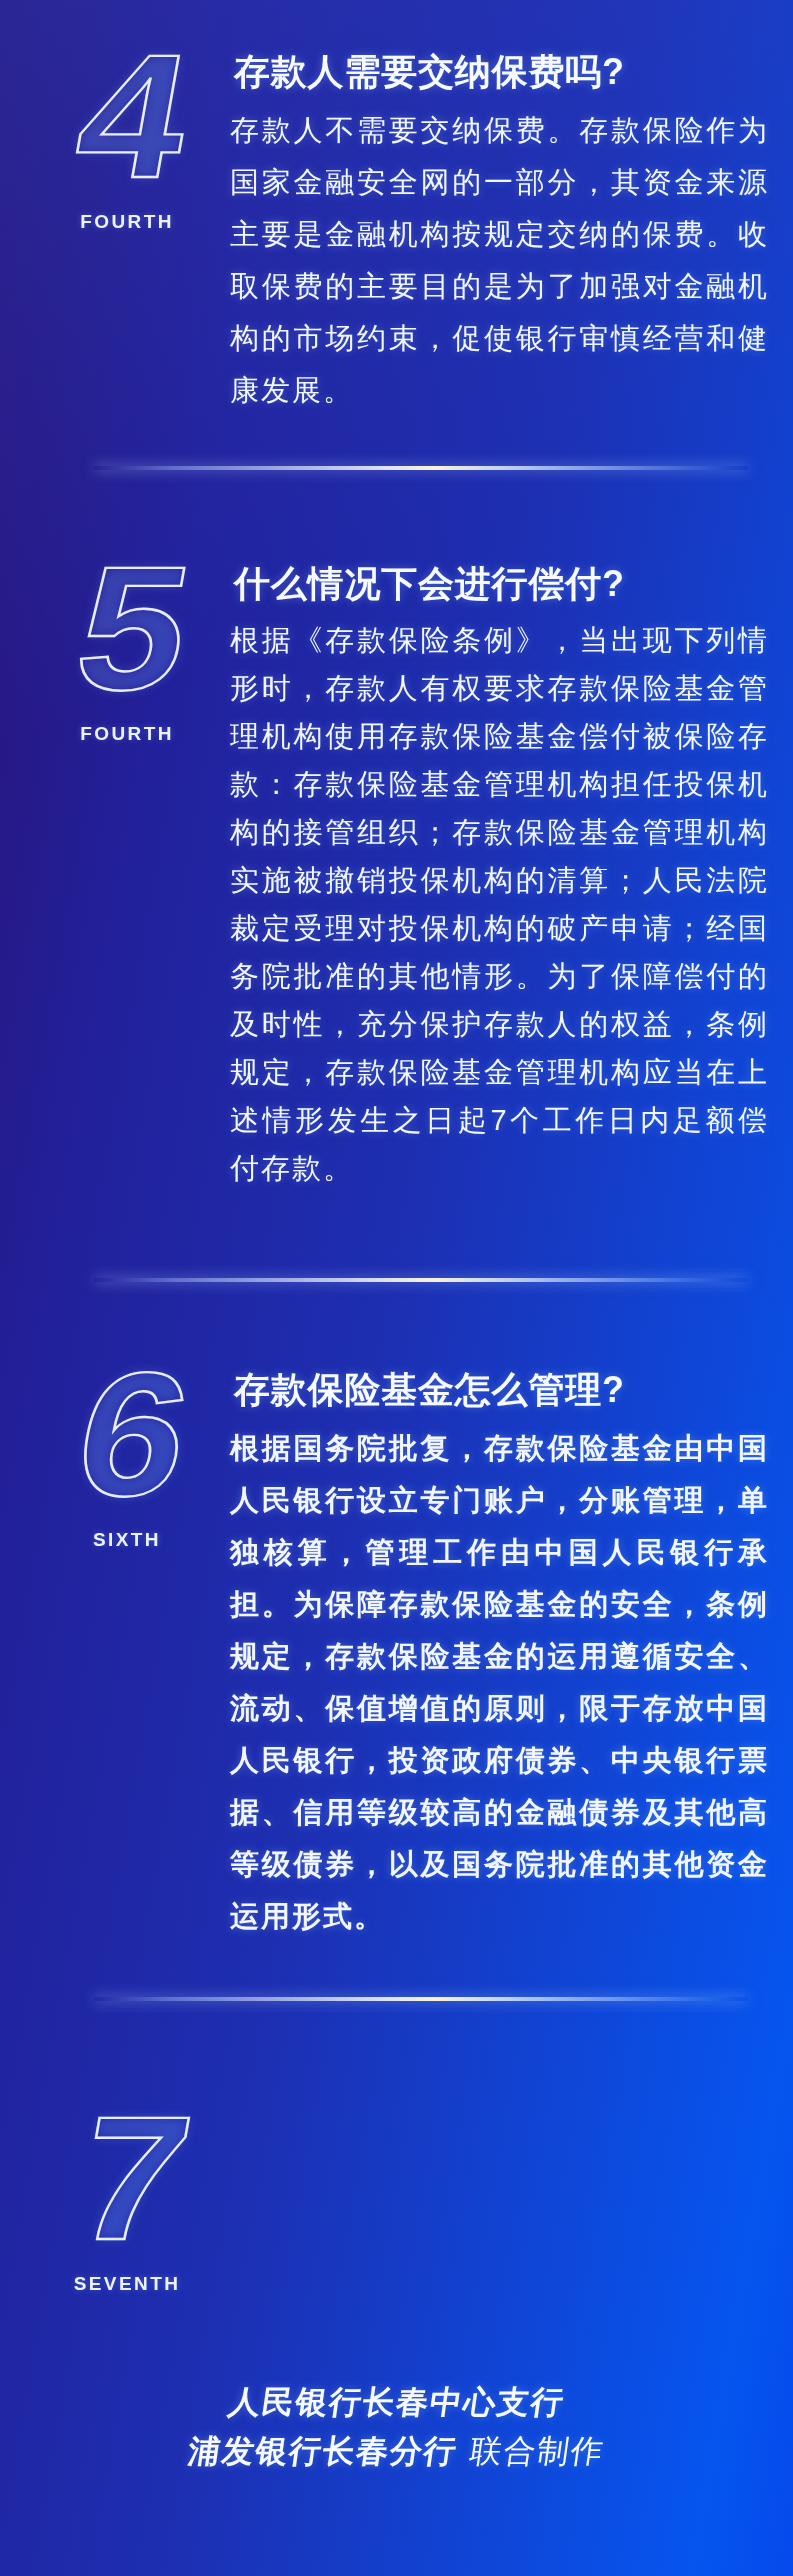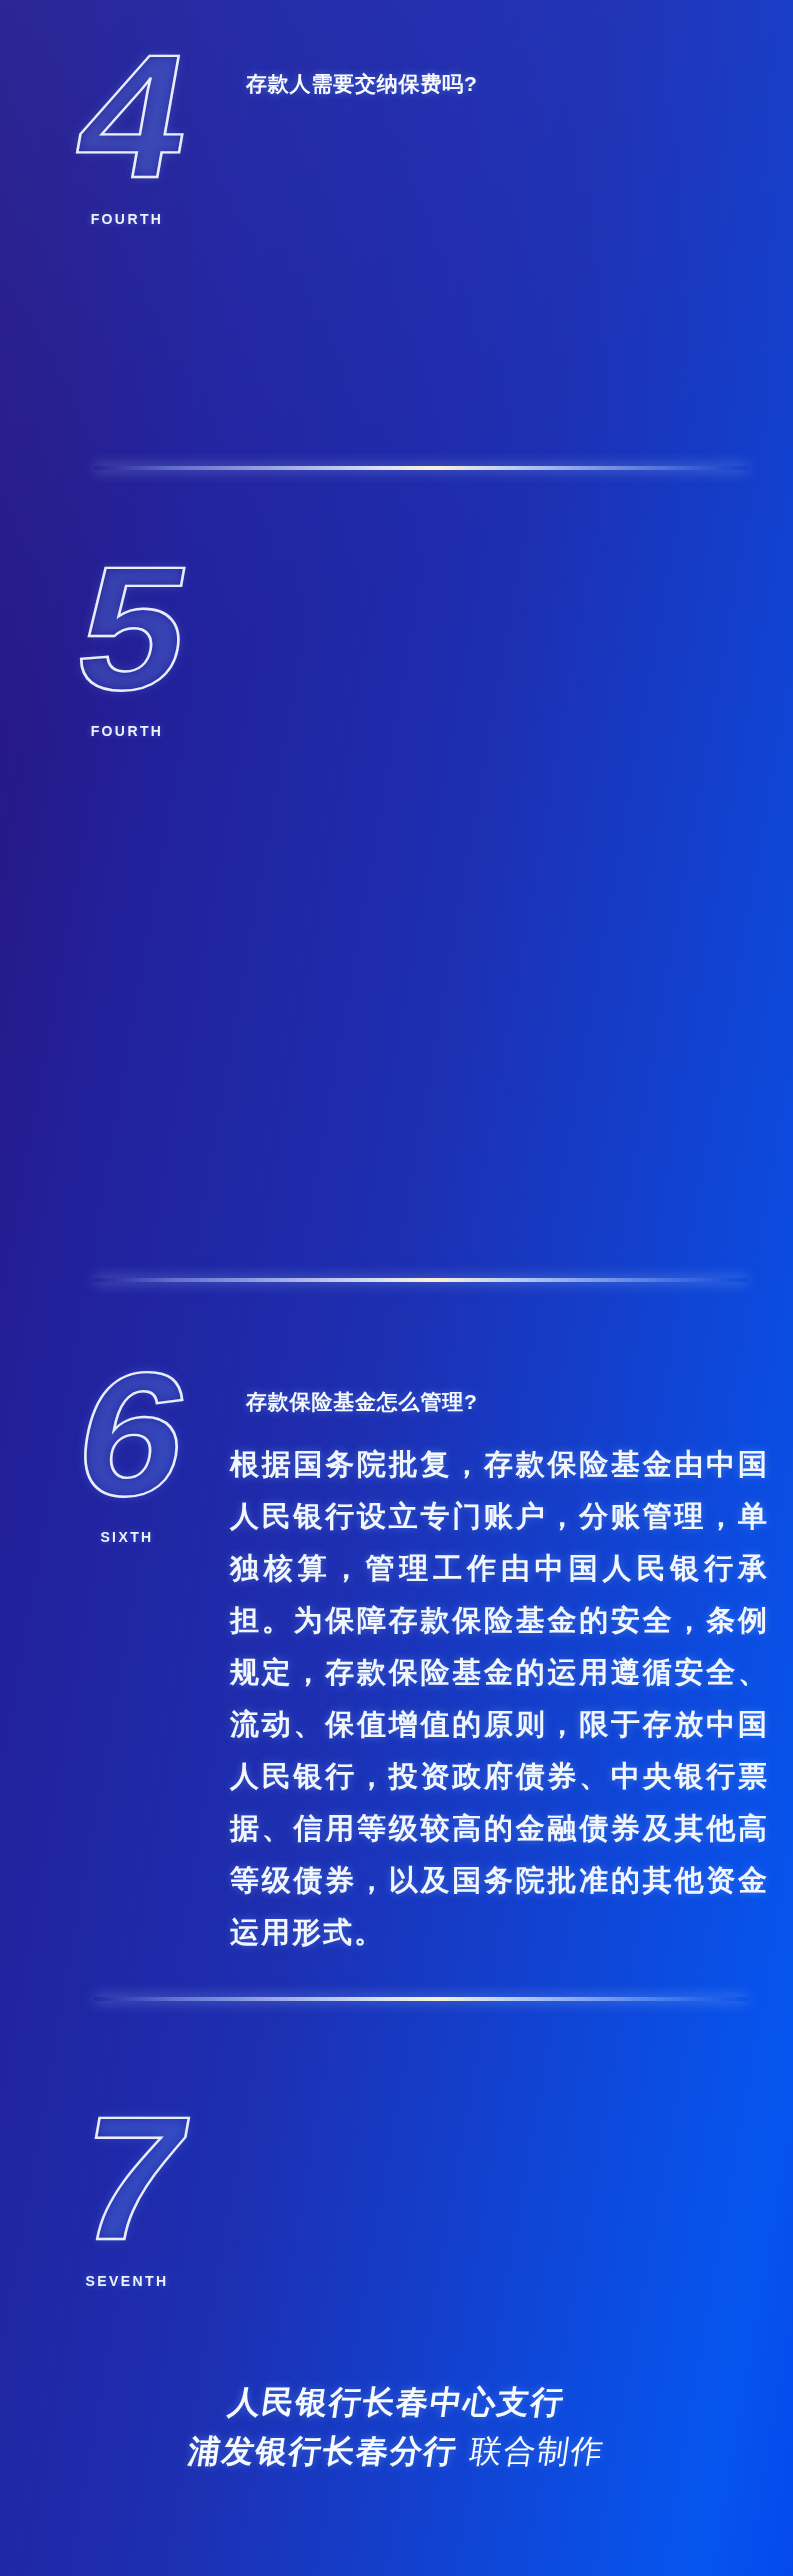--- a/index.html
+++ b/index.html
@@ -26,27 +26,27 @@
     font-weight:bold;
     color:transparent;
     -webkit-text-stroke:2.4px rgba(240,245,255,0.96);
     text-stroke:2.4px rgba(240,245,255,0.96);
     transform:skewX(-10deg) scaleX(1.08);
     transform-origin:50% 78%;
     text-shadow:0 0 11px rgba(120,170,255,0.25);
   }
   .ordinal{
     position:absolute;left:0;top:163px;width:190px;
-    font-size:14px;font-weight:700;letter-spacing:2.4px;
+    font-size:19px;font-weight:700;letter-spacing:2.4px;
     color:#eef2ff;
     text-shadow:0 0 6.3px rgba(130,190,255,0.35);
   }
   .content{position:absolute;left:230px;top:0;width:539px;}
   .q-title{
-    margin:16px;font-size:21px;line-height:40px;font-weight:bold;
+    margin:4px;font-size:36px;line-height:40px;font-weight:bold;
     letter-spacing:0.8px;color:#f7faff;
     text-shadow:0 0 8px rgba(130,190,255,0.40);
   }
   .answer{
     margin:12px 0 0 0;font-size:29px;letter-spacing:2px;
     text-align:justify;text-justify:inter-ideograph;
     color:#f2f6ff;font-weight:500;
     text-shadow:0 0 8px rgba(130,190,255,0.40);
   }
   .sec4 .answer{line-height:52px;}
@@ -84,29 +84,34 @@
 
 <div id="page">
 
   <div class="section sec4">
     <div class="num-block">
       <span class="numeral">4</span>
       <span class="ordinal">FOURTH</span>
     </div>
     <div class="content">
       <h2 class="q-title">存款人需要交纳保费吗?</h2>
+      <p class="answer">存款人不需要交纳保费。存款保险作为国家金融安全网的一部分，其资金来源主要是金融机构按规定交纳的保费。收取保费的主要目的是为了加强对金融机构的市场约束，促使银行审慎经营和健康发展。</p>
     </div>
   </div>
 
   <div class="divider divider1"></div>
 
   <div class="section sec5">
     <div class="num-block">
       <span class="numeral">5</span>
       <span class="ordinal">FOURTH</span>
+    </div>
+    <div class="content">
+      <h2 class="q-title">什么情况下会进行偿付?</h2>
+      <p class="answer">根据《存款保险条例》，当出现下列情形时，存款人有权要求存款保险基金管理机构使用存款保险基金偿付被保险存款：存款保险基金管理机构担任投保机构的接管组织；存款保险基金管理机构实施被撤销投保机构的清算；人民法院裁定受理对投保机构的破产申请；经国务院批准的其他情形。为了保障偿付的及时性，充分保护存款人的权益，条例规定，存款保险基金管理机构应当在上述情形发生之日起7个工作日内足额偿付存款。</p>
     </div>
   </div>
 
   <div class="divider divider2"></div>
 
   <div class="section sec6">
     <div class="num-block">
       <span class="numeral">6</span>
       <span class="ordinal">SIXTH</span>
     </div>

